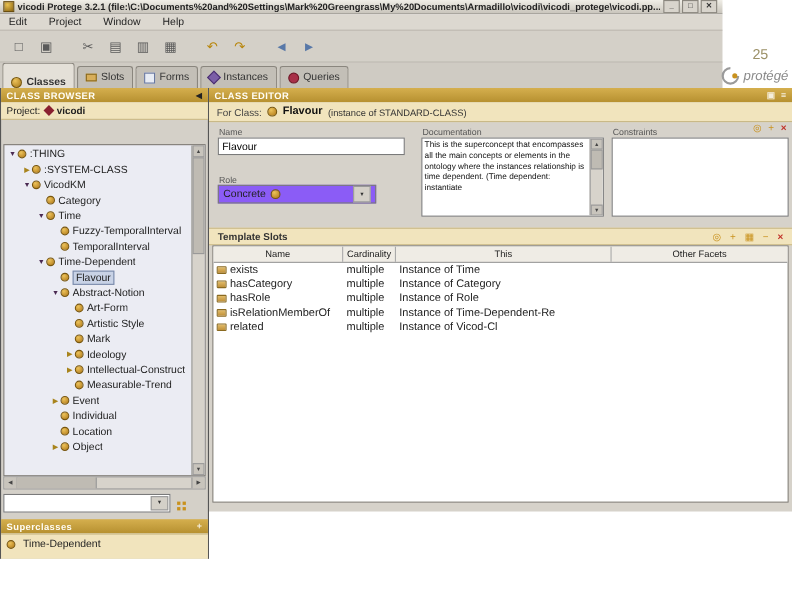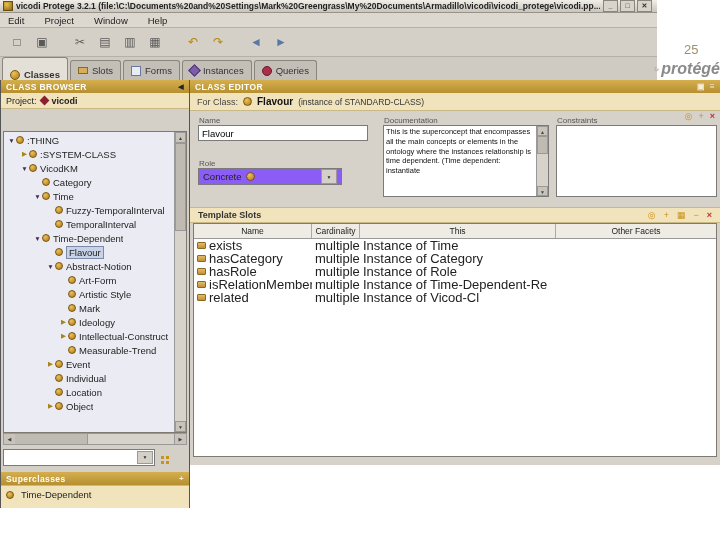--- a/index.html
+++ b/index.html
@@ -139,31 +139,31 @@
   .slotsbar{position:absolute;left:0;right:0;top:127px;height:16px;background:#F1E4BD;
     border-top:1px solid #C9B987;border-bottom:1px solid #C9B987;display:flex;
     align-items:center;padding:0 8px;font-size:9px;font-weight:bold;color:#333;box-sizing:border-box;}
   .slotsbar .bar-icons{margin-left:auto;display:flex;gap:8px;font-weight:normal;}
 
   .slot-table{position:absolute;left:3px;right:3px;top:143px;bottom:8px;background:#fff;
     border:1px solid #7E7A72;box-sizing:border-box;overflow:hidden;}
   .thead,.srow{display:grid;grid-template-columns:118px 48px 196px 1fr;}
   .thead{height:14px;background:#EFECE5;border-bottom:1px solid #999;font-size:8.5px;}
   .th{border-right:1px solid #AAA;display:flex;align-items:center;justify-content:center;overflow:hidden;}
-  .srow{height:13px;font-size:13px;align-items:center;}
+  .srow{height:13px;font-size:10px;align-items:center;}
   .td{padding:0 3px;display:flex;align-items:center;gap:3px;overflow:hidden;white-space:nowrap;}
   .slot-ico{width:9px;height:7px;flex:none;border-radius:1px;
     background:linear-gradient(#E2BC6A,#C09038);border:1px solid #8A6A20;box-sizing:border-box;}
 
   
   .corner{position:absolute;left:657px;top:0;width:63px;height:80px;background:#fff;}
   .page-number{position:absolute;top:42px;left:27px;font-size:13px;color:#9C9168;}
   .logo{position:absolute;top:57px;right:0;width:66px;height:23px;overflow:hidden;
     display:flex;align-items:center;gap:2px;}
-  .logo-text{font-style:italic;font-weight:bold;font-size:16px;color:#8A8A8A;white-space:nowrap;}
+  .logo-text{font-style:italic;font-weight:normal;font-size:12px;color:#8A8A8A;white-space:nowrap;}
 </style>
 </head>
 <body>
 
 <div class="titlebar">
   <span class="app-icon"></span>
   <span class="title-text">vicodi   Protege 3.2.1    (file:\C:\Documents%20and%20Settings\Mark%20Greengrass\My%20Documents\Armadillo\vicodi\vicodi_protege\vicodi.pp...</span>
   <span class="winbtns">
     <span class="winbtn">_</span>
     <span class="winbtn">□</span>

